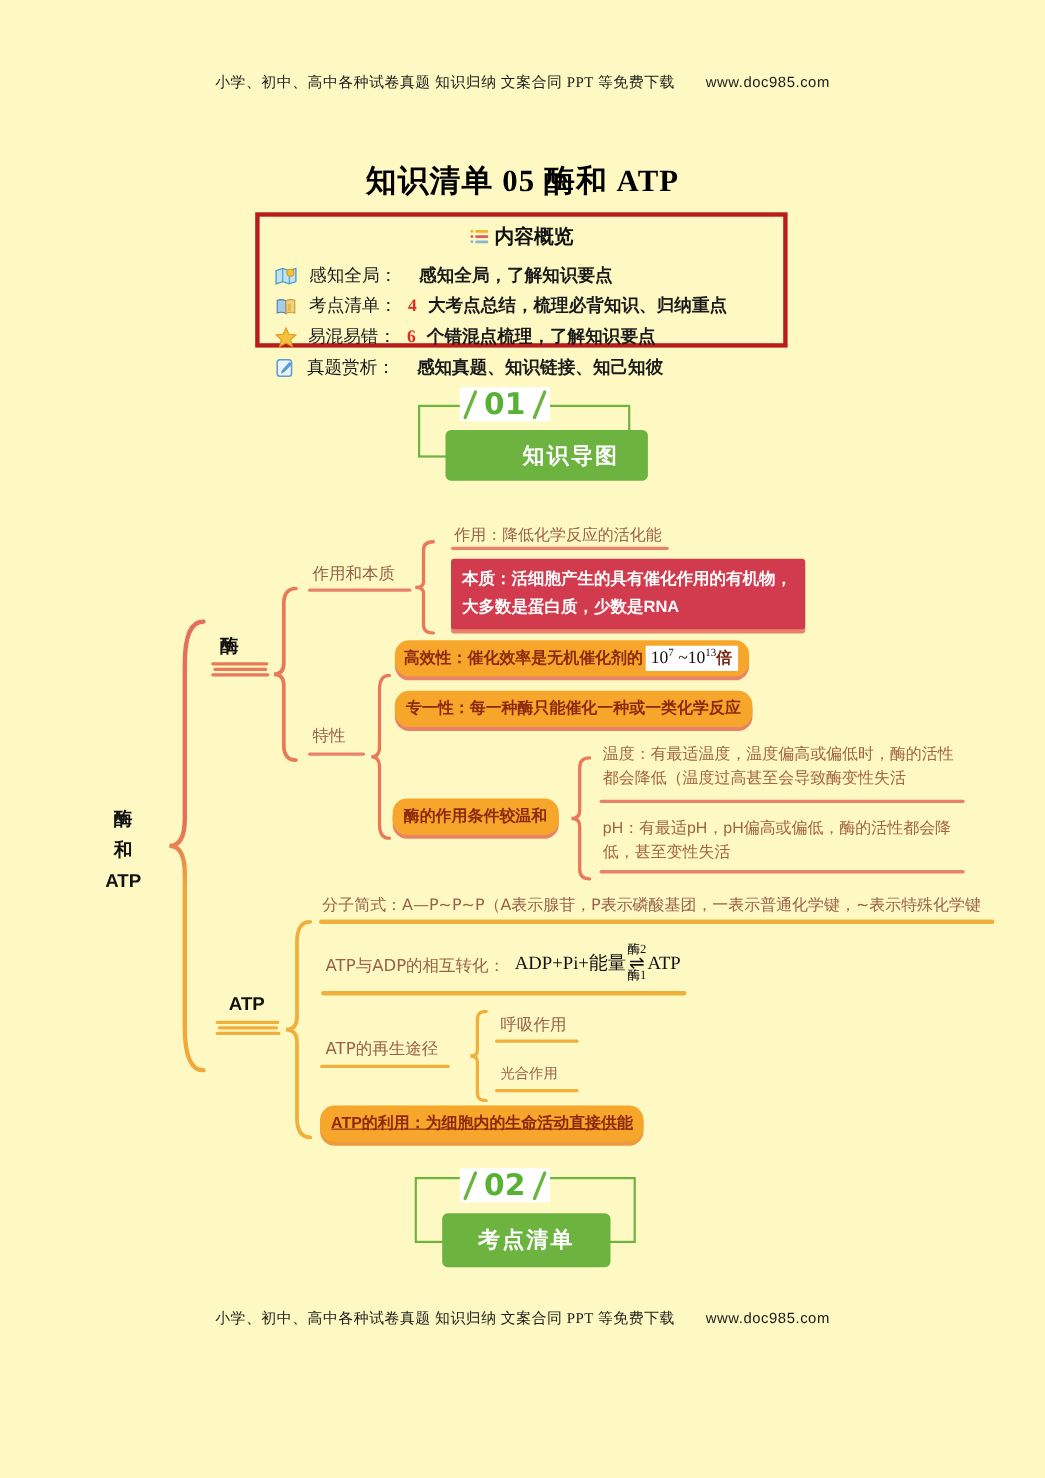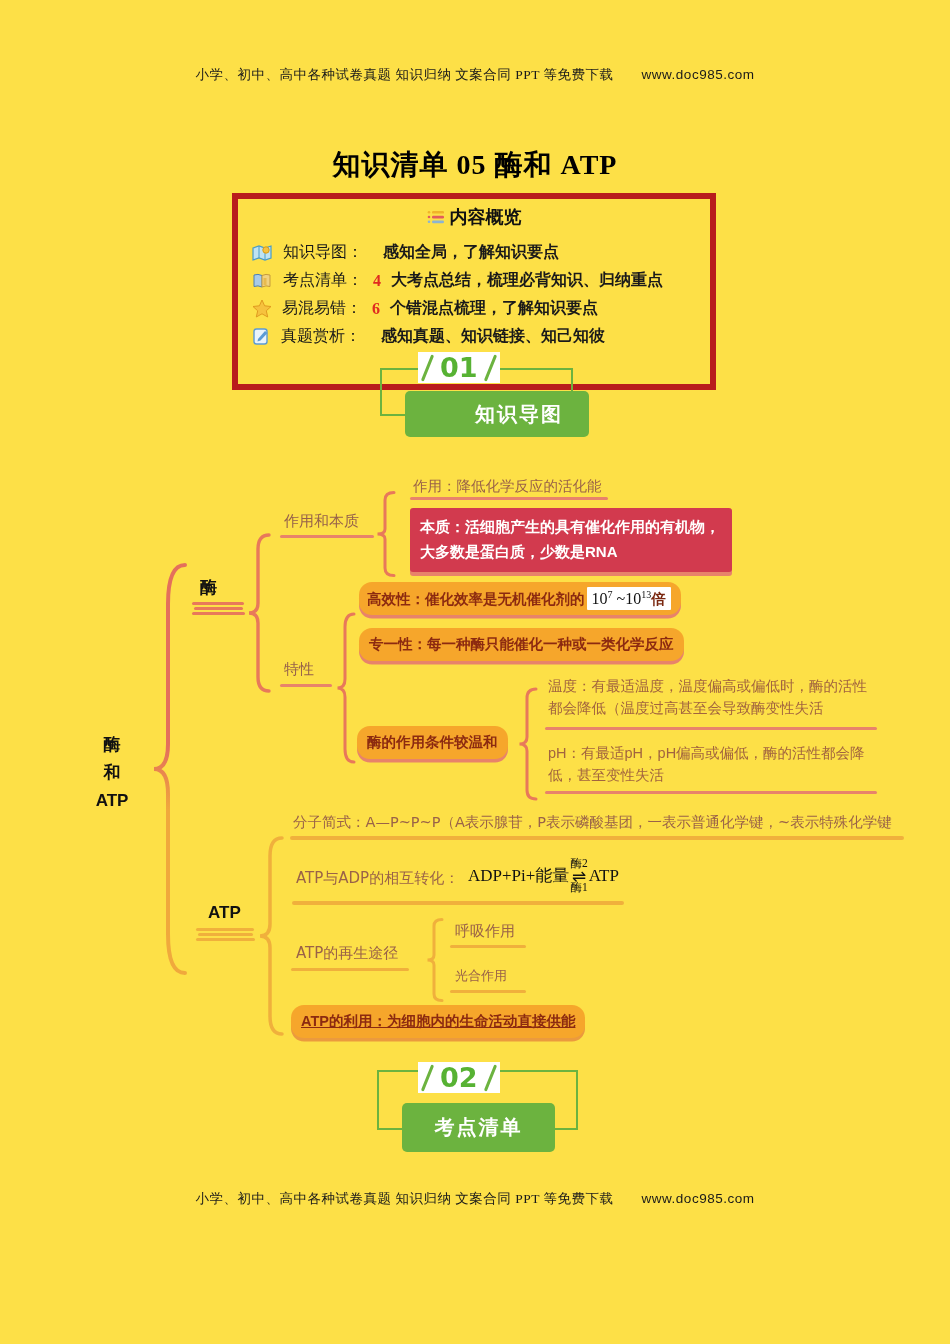--- a/index.html
+++ b/index.html
@@ -1,27 +1,27 @@
 <!DOCTYPE html>
 <html><head>
 <meta charset="utf-8">
 <style>
   html,body{margin:0;padding:0;background:#fff;}
-  .canvas{position:relative;width:950px;height:1344px;margin:0 auto;background:#fde047;
+  .canvas{position:relative;width:950px;height:1344px;margin:0 auto;background:#fef9c3;
           font-family:"Liberation Sans","DejaVu Sans",sans-serif;overflow:hidden;}
   .abs{position:absolute;}
   
   .pagenote{width:100%;text-align:center;font-family:"Liberation Serif","DejaVu Serif",serif;
             font-size:13.5px;color:#1a1a1a;letter-spacing:.5px;}
   .pagenote .url{margin-left:28px;font-family:"Liberation Sans",sans-serif;}
   
   .doc-title{width:100%;text-align:center;font-family:"Liberation Serif","DejaVu Serif",serif;
              font-size:28px;font-weight:bold;color:#000;letter-spacing:1px;}
   
-  .ovbox{left:232px;top:193px;width:484px;height:197px;border:6px solid #b91c1c;box-sizing:border-box;}
+  .ovbox{left:232px;top:193px;width:484px;height:123px;border:4px solid #b91c1c;box-sizing:border-box;}
   .ovtitle{display:flex;justify-content:center;align-items:center;gap:6px;margin-top:6px;
            font-family:"Liberation Serif","DejaVu Serif",serif;font-size:18px;font-weight:bold;color:#111;}
   .ovrow{display:flex;align-items:center;gap:10px;padding-left:14px;height:27px;font-size:16px;color:#1a1a1a;}
   .ovrow .lbl{font-weight:500;}
   .ovrow .hl{color:#e02b20;font-weight:bold;font-family:"Liberation Serif",serif;}
   .ovrow .txt{font-weight:bold;}
   .ovrows{margin-top:10px;display:flex;flex-direction:column;gap:1px;}
   
   .secrect{border:2px solid #6cb33f;box-sizing:border-box;background:transparent;}
   .secnum{display:flex;align-items:center;gap:11px;background:#fff;padding:0 8px;}
@@ -84,21 +84,21 @@
     <div class="ovrows">
       <div class="ovrow">
         <span>
           <svg width="21" height="18" viewBox="0 0 21 18">
             <path d="M1,4 L7,2 L13,4 L19,2 L19,14 L13,16 L7,14 L1,16 Z" fill="#bfe3f2" stroke="#4a9cc7" stroke-width="1.2"></path>
             <path d="M7,2 L7,14" stroke="#4a9cc7" stroke-width="1"></path>
               <path d="M13,4 L13,16" stroke="#4a9cc7" stroke-width="1"></path>
             <circle cx="14" cy="6" r="3.2" fill="#f6c23e" stroke="#d99b16" stroke-width="1"></circle>
           </svg>
         </span>
-        <span class="lbl">知识导图：</span>
+        <span class="lbl">感知全局：</span>
           <span class="hl"></span>
           <span class="txt">感知全局，了解知识要点</span>
       </div>
       <div class="ovrow">
         <span>
           <svg width="21" height="18" viewBox="0 0 21 18">
             <path d="M2,3 Q6,1.5 10,3.5 L10,15 Q6,13 2,14.5 Z" fill="#a8cbe8" stroke="#4a7fb5" stroke-width="1"></path>
             <path d="M18,3 Q14,1.5 10,3.5 L10,15 Q14,13 18,14.5 Z" fill="#f2d27e" stroke="#c79b3a" stroke-width="1"></path>
             <rect x="11.5" y="6" width="3" height="7" fill="#e8ba4e"></rect>
           </svg>

